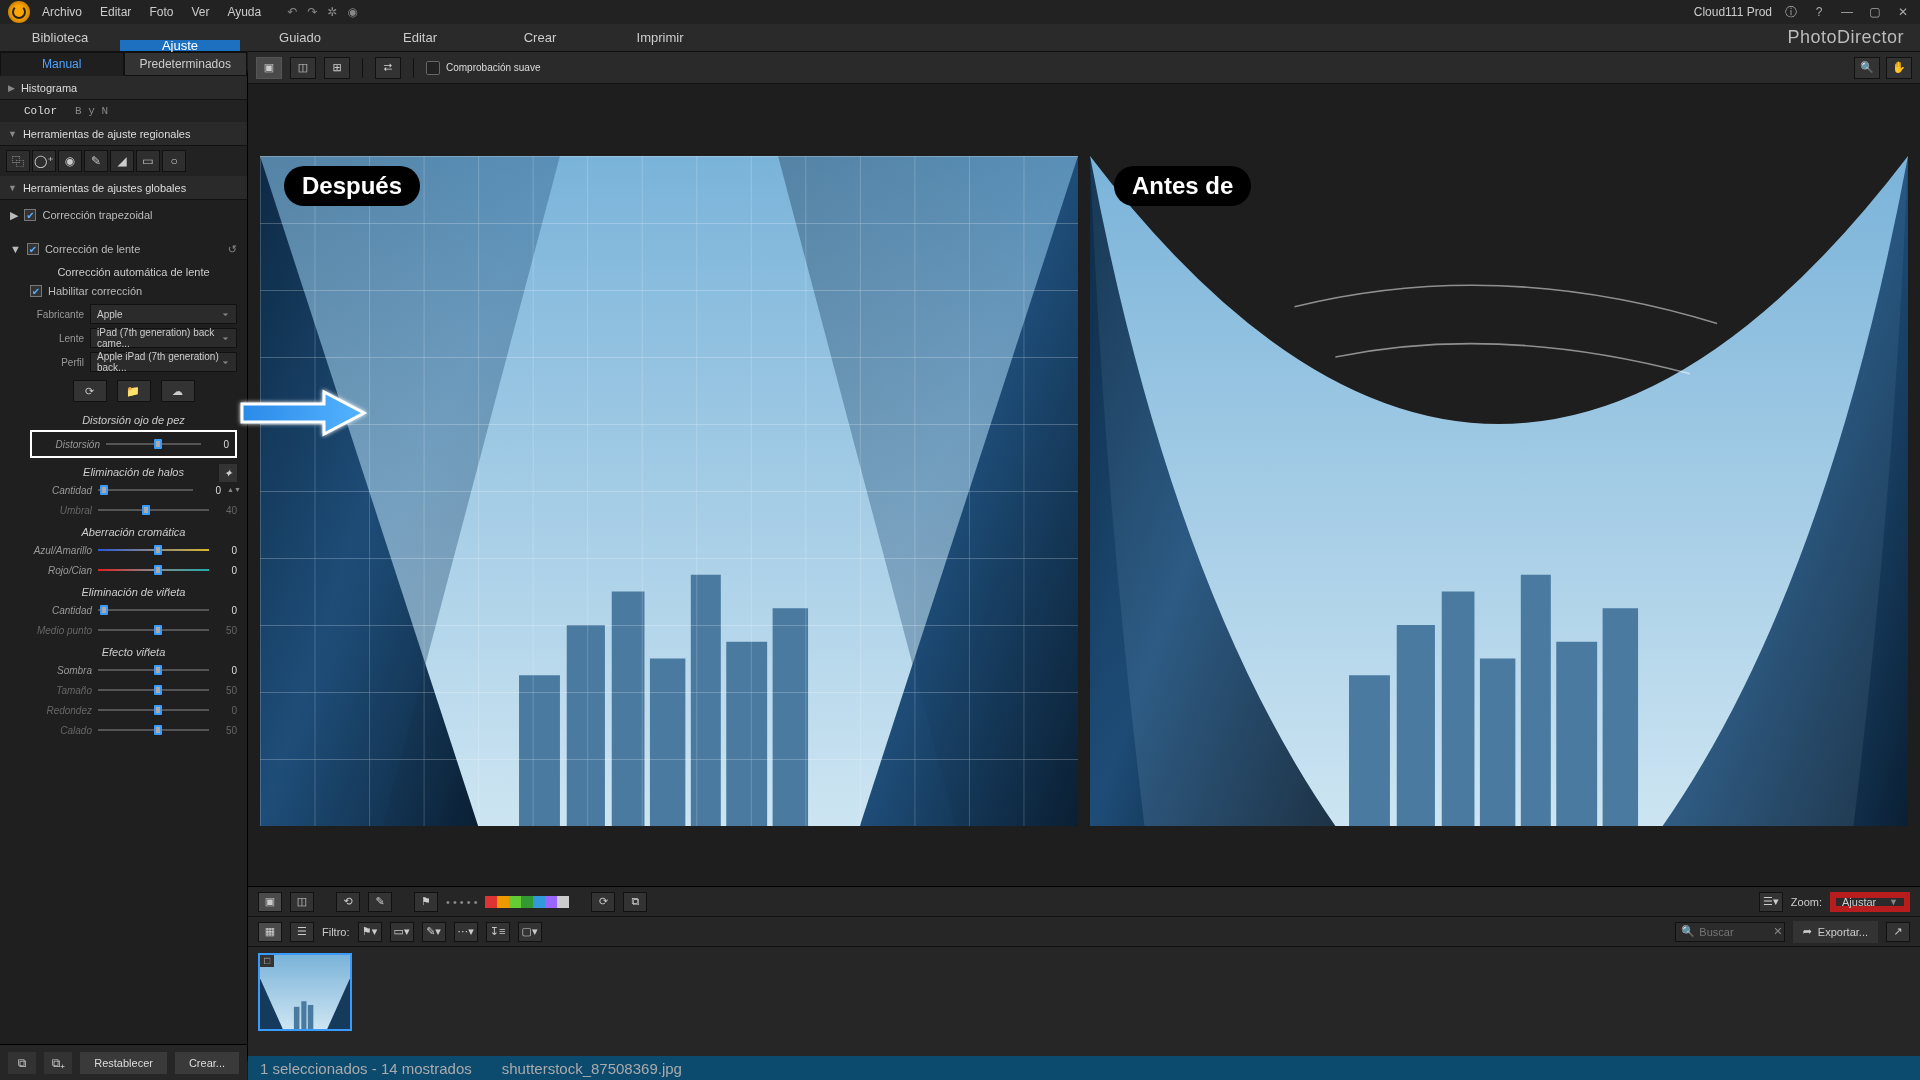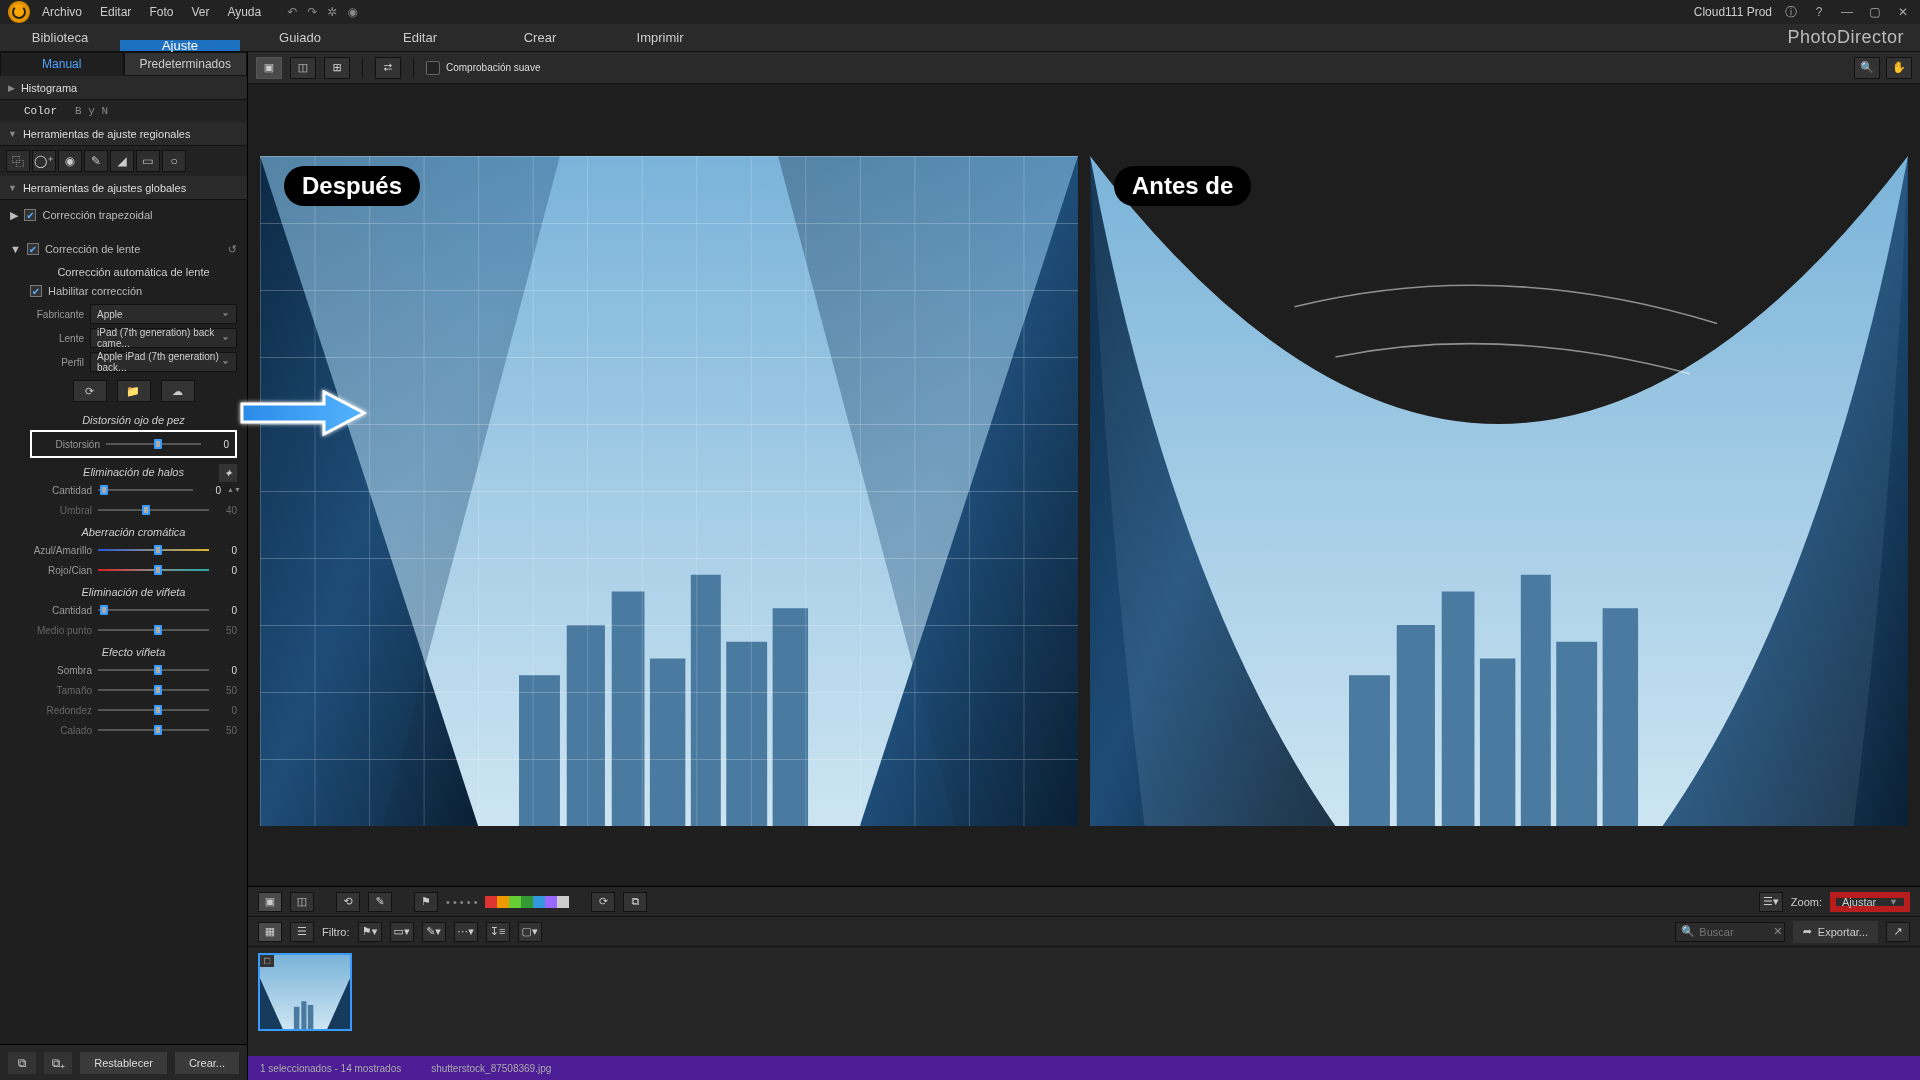--- a/index.html
+++ b/index.html
@@ -18,21 +18,21 @@
 
 .modules { height:28px; background:#2a2a2a; display:flex; align-items:stretch; font-size:13px; border-bottom:1px solid #111;}
 .modules .mtab { width:120px; display:flex; align-items:center; justify-content:center; cursor:pointer; color:#ccc; }
 .modules .mtab.active { background:#1d6fbf; color:#fff;margin-top:16px; }
 .modules .brand { margin-left:auto; padding-right:16px; display:flex; align-items:center; color:#bbb; font-size:18px; font-weight:300; letter-spacing:.5px;}
 
 
 .app { display:flex; height:calc(1080px - 24px - 28px); }
 
 
-.left { width:248px; background:#1f1f1f; display:flex; flex-direction:column; border-right:1px solid #000;}
+.left { width:248px; background:#1f1f1f; display:flex; flex-direction:column; border-right:1px solid #000;border-radius:24px;}
 .lp-tabs { display:flex; height:24px; }
 .lp-tabs .t { flex:1; background:#333; display:flex; align-items:center; justify-content:center; font-size:12px; cursor:pointer; border:1px solid #111; color:#ccc;}
 .lp-tabs .t.active { background:#1f1f1f; color:#4ea3ff; border-bottom:1px solid #1f1f1f; }
 .section-hdr { height:24px; background:#2a2a2a; display:flex; align-items:center; padding:0 8px; font-size:11px; color:#ddd; border-bottom:1px solid #111; cursor:pointer; gap:6px;}
 .section-hdr .chev{ font-size:9px; color:#888;}
 .histo-sub { height:22px; display:flex; align-items:center; font-size:11px; gap:18px; padding-left:24px; background:#222;}
 .histo-sub span{cursor:pointer; color:#888;font-family:Liberation Mono, monospace;}
 .histo-sub .sel{color:#ddd;}
 .tool-row { display:flex; gap:2px; padding:4px 6px; background:#222;}
 .tool-row .tb { width:24px; height:22px; background:#2e2e2e; display:flex; align-items:center; justify-content:center; cursor:pointer; font-size:12px; color:#ccc; border:1px solid #111;}
@@ -44,21 +44,21 @@
 .indent { padding-left:20px; }
 .dd-row { display:flex; align-items:center; height:24px; gap:6px; font-size:11px; }
 .dd-row label{ width:54px; text-align:right; color:#999; font-size:10px;}
 .dd { flex:1; height:20px; background:#2b2b2b; border:1px solid #111; display:flex; align-items:center; padding:0 6px; justify-content:space-between; cursor:pointer; color:#ccc; font-size:10px;}
 .dd .car{color:#888; font-size:9px; transform:scaleY(.5);}
 .lens-btns { display:flex; gap:10px; justify-content:center; padding:6px 0;}
 .lens-btns .lb{ width:34px; height:22px; background:#333; border:1px solid #111; display:flex; align-items:center; justify-content:center; cursor:pointer; color:#ccc;}
 .subhdr { text-align:center; font-size:11px; color:#ccc; padding:6px 0 2px; position:relative;font-style:italic;}
 .subhdr .pin{position:absolute; right:0; top:4px; width:18px; height:18px; background:#333; font-size:11px; display:flex;align-items:center;justify-content:center; cursor:pointer;}
 .slider-row { display:flex; align-items:center; height:20px; gap:6px; font-size:10px; }
-.slider-row label { width:62px; text-align:right; color:#999;}
+.slider-row label { width:62px; text-align:right; color:#999;font-style:italic;}
 .slider-row.dim label, .slider-row.dim .val{ color:#666;}
 .slider { flex:1; height:14px; position:relative; }
 .slider .track{ position:absolute; left:0; right:0; top:6px; height:2px; background:#555;}
 .slider .thumb{ position:absolute; top:2px; width:8px; height:10px; background:#aaa; border-radius:1px;}
 .slider-row .val{ width:22px; text-align:right; color:#ddd;}
 .updown{ width:10px; display:flex; flex-direction:column; font-size:7px; color:#888; line-height:6px; cursor:pointer;}
 .hl-group { border:2px solid #fff; padding:2px 6px; margin:2px 0; background:#1f1f1f;}
 .left-footer { height:36px; background:#262626; display:flex; align-items:center; gap:8px; padding:0 8px; border-top:1px solid #000;}
 .left-footer .fb{ width:30px; height:22px; background:#333; display:flex; align-items:center; justify-content:center; cursor:pointer; color:#ccc;}
 .left-footer .txtbtn{ padding:0 14px; height:22px; background:#3a3a3a; display:flex; align-items:center; cursor:pointer; color:#ddd; font-size:11px;}
@@ -89,21 +89,21 @@
 .swatches{ display:flex; gap:0;}
 .swatches span{ width:12px; height:12px; cursor:pointer;}
 .strip-row1 .right, .strip-row2 .right{ margin-left:auto; display:flex; align-items:center; gap:8px;}
 .zoom-dd{ width:80px; height:20px; background:#2b2b2b; border:6px solid #b91c1c; display:flex; align-items:center; padding:0 6px; justify-content:space-between; font-size:11px; cursor:pointer;}
 .search{ width:110px; height:20px; background:#2b2b2b; border:1px solid #111; display:flex; align-items:center; padding:0 6px; gap:4px; color:#888;}
 .search input{ background:transparent; border:none; outline:none; color:#ccc; width:70px; font-size:11px;}
 .export-btn{ display:flex; align-items:center; gap:6px; background:#333; height:22px; padding:0 10px; cursor:pointer;}
 .thumbs{ flex:1; display:flex; padding:6px 10px; gap:8px;}
 .thumb{ width:94px; height:78px; border:2px solid #3a9bff; position:relative; overflow:hidden;}
 .thumb .badge{ position:absolute; top:0; left:0; width:14px; height:12px; background:#333; color:#888; font-size:9px; display:flex; align-items:center; justify-content:center;}
-.status{ height:24px; display:flex; align-items:center; padding:0 12px; gap:30px; font-size:10px; color:#aaa; background:#4c1d95;}
+.status{ height:24px; display:flex; align-items:center; padding:0 12px; gap:30px; font-size:15px; color:#aaa; background:#0c4a6e;}
 
 
 .grad-by .track{ background:linear-gradient(90deg,#2a5ad9,#888,#d9b62a);}
 .grad-rc .track{ background:linear-gradient(90deg,#d22,#888,#2aa);}
 </style>
 </head>
 <body>
 
 <div class="menubar">
   <div class="logo"></div>

